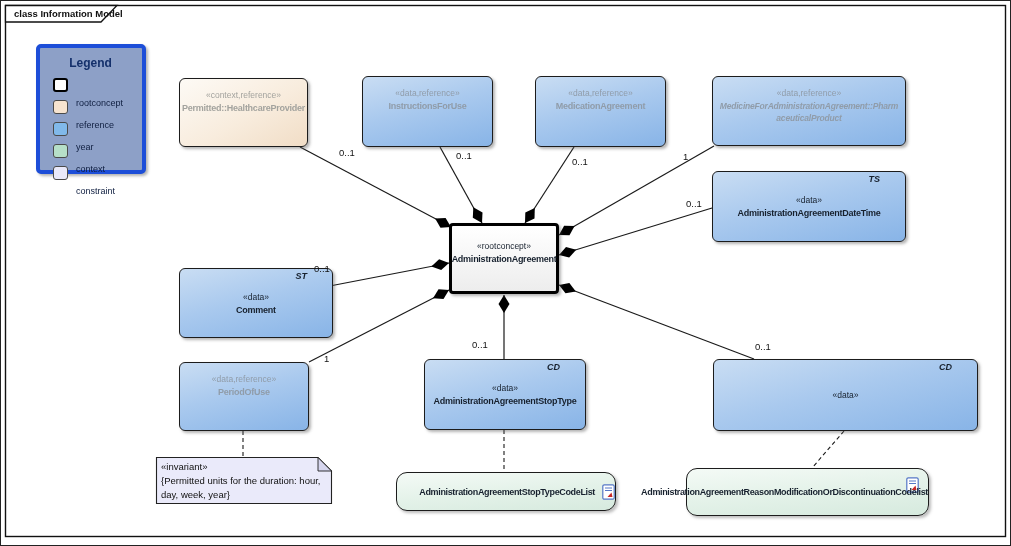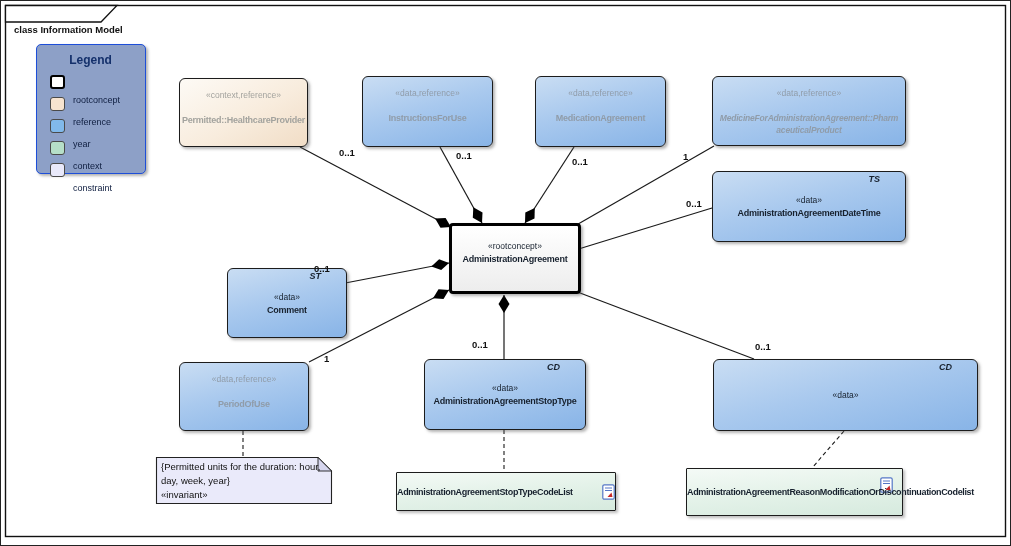--- a/index.html
+++ b/index.html
@@ -1,62 +1,62 @@
 <!DOCTYPE html>
 <html><head>
 <meta charset="utf-8">
 <style>
   html,body{margin:0;padding:0;background:#fff;font-family:"Liberation Sans",sans-serif;}
   #canvas{position:relative;width:1011px;height:546px;background:#fff;border:1px solid #222;box-sizing:border-box;overflow:hidden;}
   #wires{position:absolute;left:0;top:0;width:1011px;height:546px;}
 
   
-  .frame-title{position:absolute;left:13px;top:7px;font-size:9.5px;font-weight:bold;color:#111;margin-top:16px;}
+  .frame-title{position:absolute;left:13px;top:7px;font-size:9.5px;font-weight:bold;color:#111;}
 
   
   .legend{position:absolute;left:35px;top:43px;width:110px;height:130px;background:#8da0c7;
-          border:1px solid #1d4ed8;border-radius:5px;box-shadow:2px 2px 3px rgba(0,0,0,.30);
+          border:4px solid #1d4ed8;border-radius:5px;box-shadow:2px 2px 3px rgba(0,0,0,.30);
           padding:8px 0 0 13px;box-sizing:border-box;}
   .legend-title{font-size:12px;font-weight:bold;color:#14306b;text-align:center;margin:0 14px 7px 0;}
   .legend-row{display:flex;align-items:center;margin-bottom:7px;height:15px;}
   .swatch{width:15px;height:14px;border-radius:3px;border:1px solid #4a4a4a;margin-right:8px;flex:0 0 auto;box-sizing:border-box;}
   .swatch.root{border:2.5px solid #000;}
   .legend-label{font-size:9px;color:#0f1e40;margin-top:36px;}
 
   
   .node{position:absolute;border:1px solid #1c1c1c;border-radius:6px;
         box-shadow:2px 2px 3px rgba(90,90,90,.45);
         display:flex;flex-direction:column;align-items:center;justify-content:center;
         text-align:center;box-sizing:border-box;padding:2px 6px;}
   .blue{background:linear-gradient(165deg,#c9ddf3 0%,#a9c9ee 45%,#88b4e7 100%);}
   .peach{background:linear-gradient(150deg,#fdfaf5 0%,#f8ecdd 55%,#f1ddc6 100%);}
   .white-node{background:linear-gradient(180deg,#ffffff 0%,#ededed 100%);border:3px solid #000;border-radius:4px;}
   .st{font-size:8.5px;line-height:12px;}
   .nm{font-size:9px;font-weight:bold;line-height:12px;letter-spacing:-0.25px;margin-top:1px;}
   .gray-text .st,.gray-text .nm{color:#909ca9;}
   .dark-text .st,.dark-text .nm{color:#17212e;}
   .peach.gray-text .st,.peach.gray-text .nm{color:#a3a39e;}
-  .text-high{justify-content:flex-start;padding-top:10px;gap:12px;}
+  .text-high{justify-content:flex-start;padding-top:10px;}
   .type-corner{position:absolute;top:2px;right:25px;font-size:9px;font-style:italic;font-weight:bold;color:#17212e;}
   .wrap2{word-break:break-all;letter-spacing:-0.2px;font-size:8.5px;font-style:italic;}
   .tight{font-size:8.5px;letter-spacing:-0.4px;white-space:nowrap;}
 
   
   .codelist{position:absolute;background:linear-gradient(175deg,#f4faf6 0%,#e4f2e9 50%,#d6eade 100%);
-            border:1px solid #1c1c1c;border-radius:1px;box-shadow:2px 2px 3px rgba(90,90,90,.40);
-            display:flex;align-items:center;justify-content:space-between;box-sizing:border-box;}
+            border:1px solid #1c1c1c;border-radius:11px;box-shadow:2px 2px 3px rgba(90,90,90,.40);
+            display:flex;align-items:center;justify-content:flex-end;box-sizing:border-box;}
   .cl-name{font-size:9px;font-weight:bold;color:#17212e;letter-spacing:-0.35px;white-space:nowrap;position:relative;z-index:2;}
   .doc-icon-abs{position:absolute;right:9px;top:8px;z-index:1;}
   .doc-icon-inline{margin-left:7px;flex:0 0 auto;}
 
   
   .note-text{position:absolute;left:160px;top:459px;width:166px;font-size:9.5px;line-height:14px;color:#111;text-align:left;}
 
   
-  .mult{position:absolute;font-size:9.5px;font-weight:bold;color:#111;white-space:nowrap;}
+  .mult{position:absolute;font-size:9.5px;font-weight:normal;color:#111;white-space:nowrap;}
 </style>
 </head>
 <body>
 
 <div id="canvas">
 
   <svg id="wires" xmlns="http://www.w3.org/2000/svg">
 
     <rect x="4.5" y="4.5" width="1000" height="531" fill="none" stroke="#111" stroke-width="1.4"></rect>
     <path d="M4.5,4.5 L116,4.5 L100,21 L4.5,21 Z" fill="#fff" stroke="#111" stroke-width="1.3"></path>
@@ -134,26 +134,26 @@
     <span class="st">«data,reference»</span>
     <span class="nm wrap2">MedicineForAdministrationAgreement::PharmaceuticalProduct</span>
   </div>
 
   <div class="node blue dark-text" style="left:711px;top:170px;width:194px;height:71px;">
     <span class="type-corner">TS</span>
     <span class="st">«data»</span>
     <span class="nm">AdministrationAgreementDateTime</span>
   </div>
 
-  <div class="node white-node dark-text" style="left:448px;top:222px;width:132px;height:71px;padding-bottom:14px;">
+  <div class="node white-node dark-text" style="left:448px;top:222px;width:110px;height:71px;padding-bottom:14px;">
     <span class="st">«rootconcept»</span>
     <span class="nm">AdministrationAgreement</span>
   </div>
 
-  <div class="node blue dark-text" style="left:178px;top:267px;width:120px;height:70px;margin-left:48px;">
+  <div class="node blue dark-text" style="left:178px;top:267px;width:154px;height:70px;">
     <span class="type-corner">ST</span>
     <span class="st">«data»</span>
     <span class="nm">Comment</span>
   </div>
 
   <div class="node blue gray-text text-high" style="left:178px;top:361px;width:130px;height:69px;">
     <span class="st">«data,reference»</span>
     <span class="nm">PeriodOfUse</span>
   </div>
 
@@ -171,33 +171,33 @@
   <div class="codelist" style="left:395px;top:471px;width:220px;height:39px;">
     <span class="cl-name">AdministrationAgreementStopTypeCodeList</span>
     <svg class="doc-icon-inline" width="13" height="16" viewBox="0 0 13 16">
       <rect x="0.8" y="0.8" width="11.4" height="14.4" rx="1.5" fill="#fff" stroke="#5577c6" stroke-width="1.2"></rect>
       <line x1="3" y1="4" x2="10" y2="4" stroke="#5577c6" stroke-width="1"></line>
       <line x1="3" y1="6.5" x2="10" y2="6.5" stroke="#5577c6" stroke-width="1"></line>
       <path d="M5.5,13 L9.5,8.5 L10.5,13 Z" fill="#c62828"></path>
     </svg>
   </div>
 
-  <div class="codelist" style="left:685px;top:467px;width:217px;height:48px;">
+  <div class="codelist" style="left:685px;top:467px;width:243px;height:48px;">
     <svg class="doc-icon-abs" width="13" height="16" viewBox="0 0 13 16">
       <rect x="0.8" y="0.8" width="11.4" height="14.4" rx="1.5" fill="#fff" stroke="#5577c6" stroke-width="1.2"></rect>
       <line x1="3" y1="4" x2="10" y2="4" stroke="#5577c6" stroke-width="1"></line>
       <line x1="3" y1="6.5" x2="10" y2="6.5" stroke="#5577c6" stroke-width="1"></line>
       <path d="M5.5,13 L9.5,8.5 L10.5,13 Z" fill="#c62828"></path>
     </svg>
     <span class="cl-name">AdministrationAgreementReasonModificationOrDiscontinuationCodelist</span>
   </div>
 
   <div class="note-text">
+    <div>«invariant»</div>
     <div>{Permitted units for the duration: hour, day, week, year}</div>
-    <div>«invariant»</div>
   </div>
 
   <span class="mult" style="left:338px;top:146px;">0..1</span>
   <span class="mult" style="left:455px;top:149px;">0..1</span>
   <span class="mult" style="left:571px;top:155px;">0..1</span>
   <span class="mult" style="left:682px;top:150px;">1</span>
   <span class="mult" style="left:685px;top:197px;">0..1</span>
   <span class="mult" style="left:313px;top:262px;">0..1</span>
   <span class="mult" style="left:323px;top:352px;">1</span>
   <span class="mult" style="left:471px;top:338px;">0..1</span>

